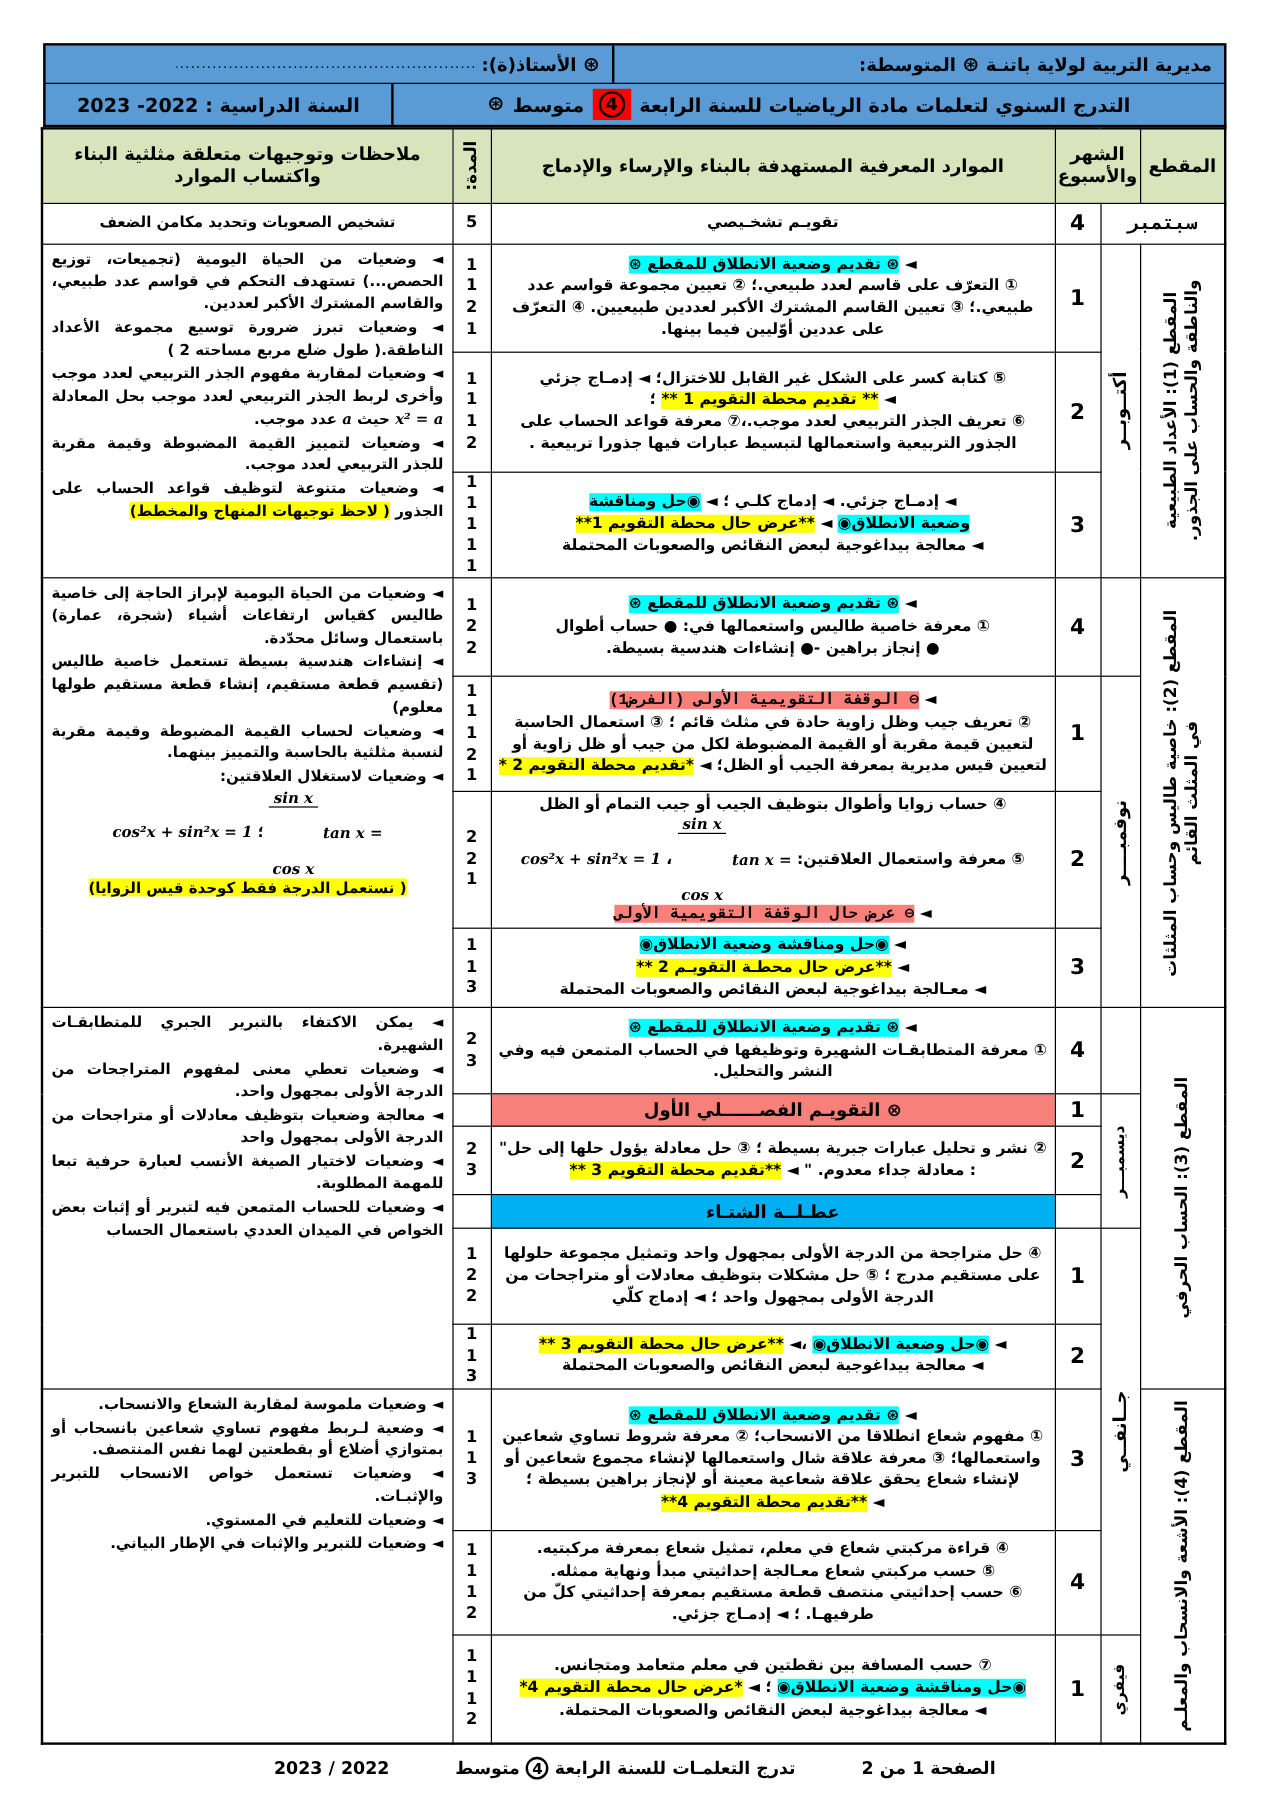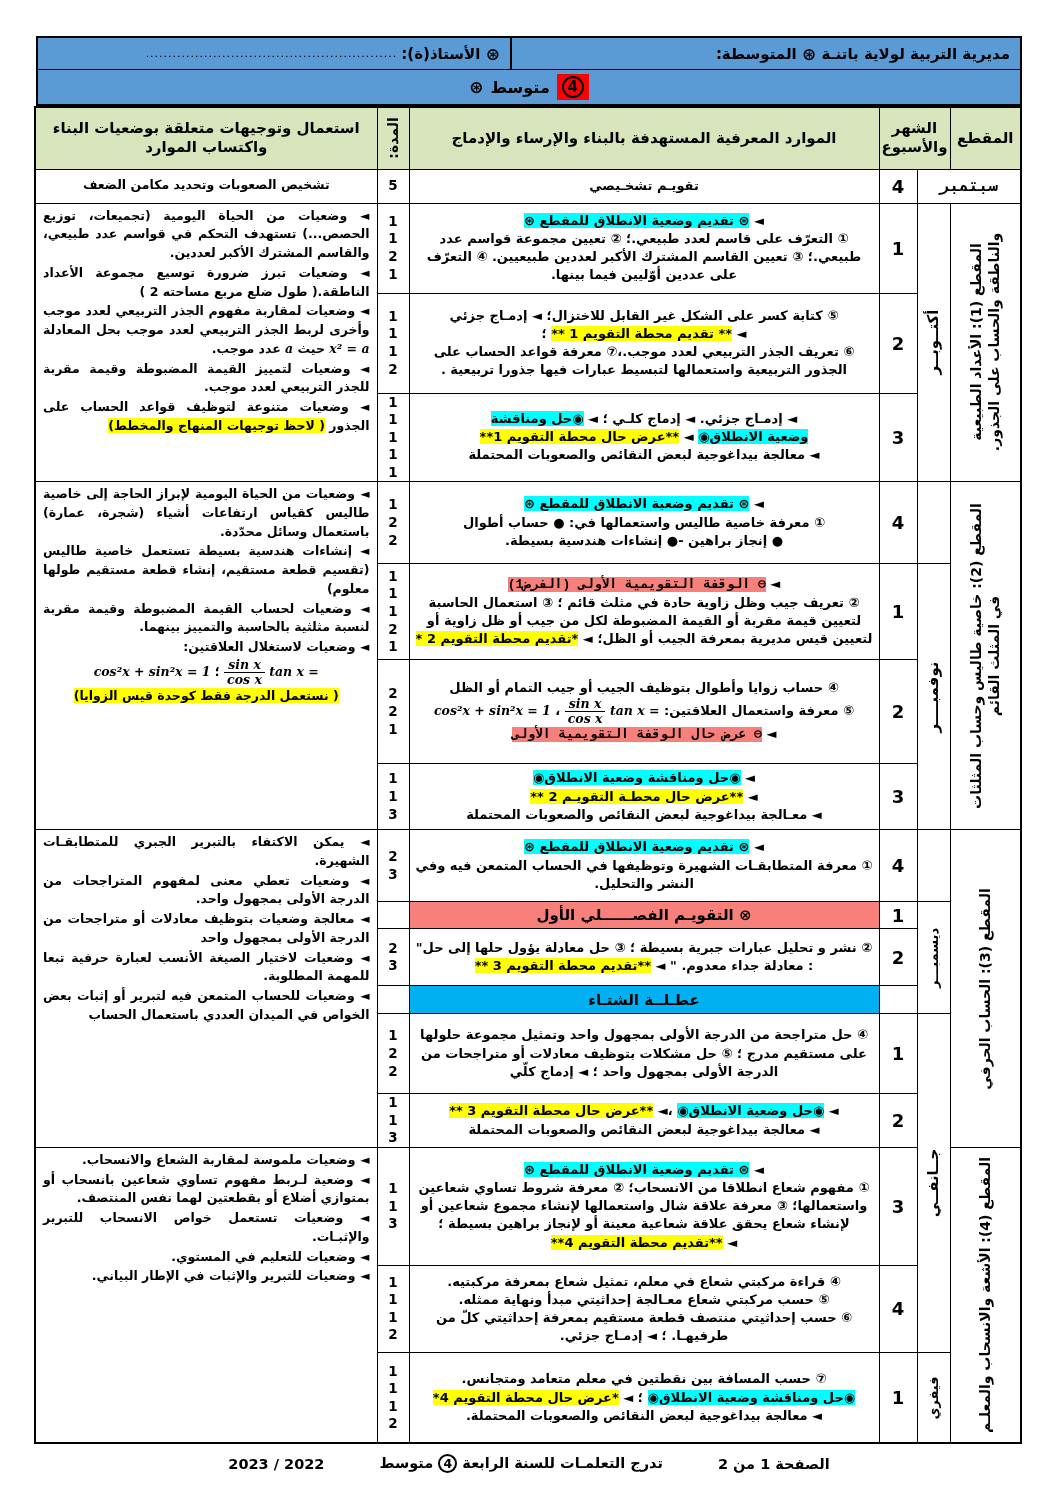--- a/index.html
+++ b/index.html
@@ -68,21 +68,21 @@
     text-align:center; font-size:14px; line-height:1.3;
   }
   .vmonth { white-space:nowrap; font-size:15px; }
   .vdur { white-space:nowrap; font-size:14px; }
 
   
   .math { direction:ltr; unicode-bidi:embed; font-family:"DejaVu Serif", serif; font-style:italic; font-size:12.5px; }
   .frac { display:inline-block; direction:ltr; unicode-bidi:embed; vertical-align:middle;
           text-align:center; font-family:"DejaVu Serif", serif; font-style:italic; font-size:12.5px; line-height:1.1; }
   .frac .num { display:block; border-bottom:1.3px solid #000; padding:0 4px; }
-  .frac .den { display:block; }
+  .frac .den { display:block;margin-top:44px; }
 
   
   .footer { margin-top:10px; display:flex; justify-content:center; gap:55px; font-size:14.5px; align-items:center; }
   .fcirc { display:inline-block; width:19px; height:19px; border:2px solid #000; border-radius:50%;
            line-height:16px; text-align:center; font-size:12.5px; }
 </style>
 </head>
 <body>
 
 <div class="page">
@@ -95,26 +95,28 @@
     </div>
     <div class="half left">
       <span class="star">⊛</span>&nbsp;
       <span>الأستاذ(ة):</span>
       <span class="dots">........................................................</span>
     </div>
   </div>
 
   <div class="hr2">
     <div class="titlewrap">
+      <span>التدرج السنوي لتعلمات مادة الرياضيات للسنة الرابعة</span>
       <span class="numbox">
           <span class="circ">4</span>
         </span>
       <span>متوسط</span>
       <span class="star">⊛</span>
     </div>
+    <div class="year">السنة الدراسية : 2022- 2023</div>
   </div>
 
   <table>
     <colgroup>
       <col class="c-miq">
         <col class="c-month">
         <col class="c-week">
         <col class="c-cont">
         <col class="c-dur">
         <col class="c-notes">
@@ -123,21 +125,21 @@
     <tbody>
         <tr class="thead">
       <th>المقطع</th>
       <th colspan="2">الشهر والأسبوع</th>
       <th>الموارد المعرفية المستهدفة بالبناء والإرساء والإدماج</th>
       <th>
         <div class="vcell" style="height:58px;">
               <div class="vtext vdur">المدة:</div>
             </div>
       </th>
-      <th>استعمال وتوجيهات متعلقة بوضعيات البناء واكتساب الموارد</th>
+      <th>ملاحظات وتوجيهات متعلقة مثلثية البناء واكتساب الموارد</th>
     </tr>
 
     <tr style="height:34px;">
       <td colspan="2" class="sepcell">سبتمبر</td>
       <td class="weekcell">4</td>
       <td class="contcell">
             <div class="line">تقويـم تشخـيصي</div>
           </td>
       <td class="durcell">5</td>
       <td class="notescell" style="vertical-align:middle;">

